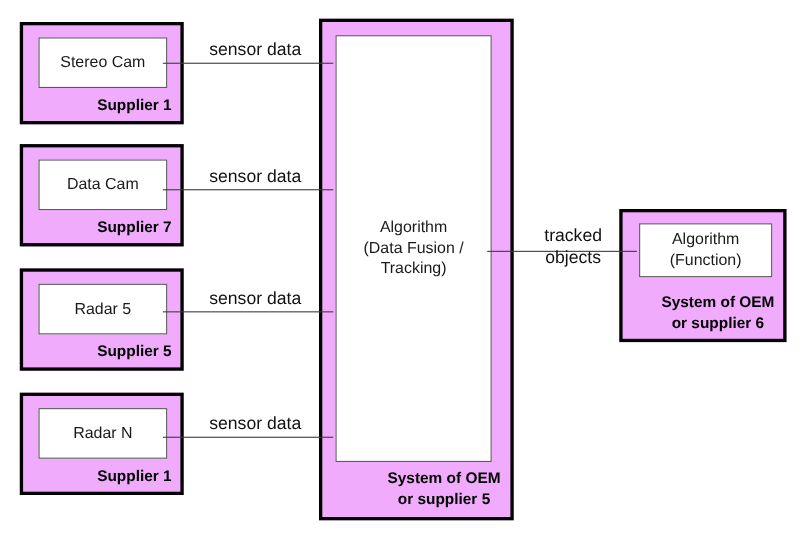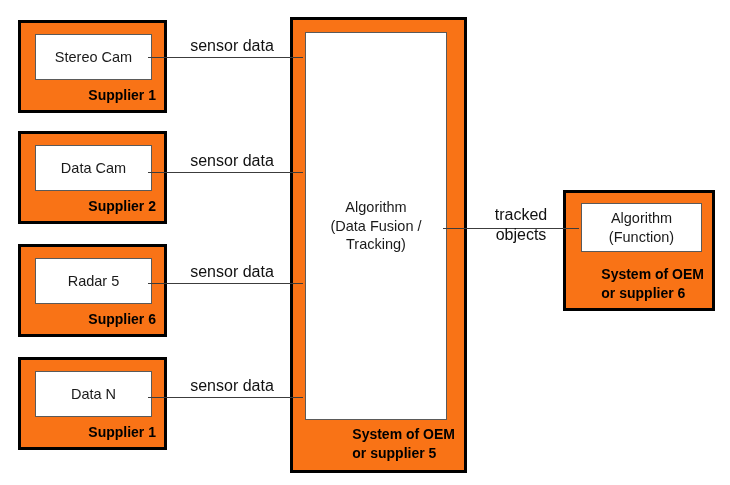--- a/index.html
+++ b/index.html
@@ -18,21 +18,21 @@
     position: relative;
     width: 730px;
     height: 485px;
   }
 
   
   .outer-box {
     position: absolute;
     box-sizing: border-box;
     border: 3px solid #000000;
-    background: #f97316;
+    background: #f0abfc;
   }
   .inner-box {
     position: absolute;
     box-sizing: border-box;
     border: 1px solid #5a5a5a;
     background: #ffffff;
     display: flex;
     align-items: center;
     justify-content: center;
     text-align: center;
@@ -41,21 +41,21 @@
     font-size: 14.5px;
     line-height: 1.28;
     color: #1a1a1a;
     white-space: pre-line;
   }
   .owner-label {
     position: absolute;
     font-size: 14px;
     font-weight: bold;
     color: #000000;
-    text-align: left;
+    text-align: center;
     line-height: 1.32;
     white-space: pre-line;
   }
 
   
   .hline {
     position: absolute;
     height: 0;
     border-top: 1px solid #3c3c3c;
   }
@@ -117,33 +117,33 @@
     <div class="inner-box supplier-inner">
       <span class="inner-label">Stereo Cam</span>
     </div>
     <div class="owner-label supplier-owner">Supplier 1</div>
   </div>
 
   <div class="outer-box supplier-outer" id="supplier-box-2">
     <div class="inner-box supplier-inner">
       <span class="inner-label">Data Cam</span>
     </div>
-    <div class="owner-label supplier-owner">Supplier 2</div>
+    <div class="owner-label supplier-owner">Supplier 7</div>
   </div>
 
   <div class="outer-box supplier-outer" id="supplier-box-3">
     <div class="inner-box supplier-inner">
       <span class="inner-label">Radar 5</span>
     </div>
-    <div class="owner-label supplier-owner">Supplier 6</div>
+    <div class="owner-label supplier-owner">Supplier 5</div>
   </div>
 
   <div class="outer-box supplier-outer" id="supplier-box-4">
     <div class="inner-box supplier-inner">
-      <span class="inner-label">Data N</span>
+      <span class="inner-label">Radar N</span>
     </div>
     <div class="owner-label supplier-owner">Supplier 1</div>
   </div>
 
   <div class="outer-box" id="fusion-outer">
     <div class="inner-box" id="fusion-inner">
       <span class="inner-label">Algorithm
 (Data Fusion /
 Tracking)</span>
     </div>

